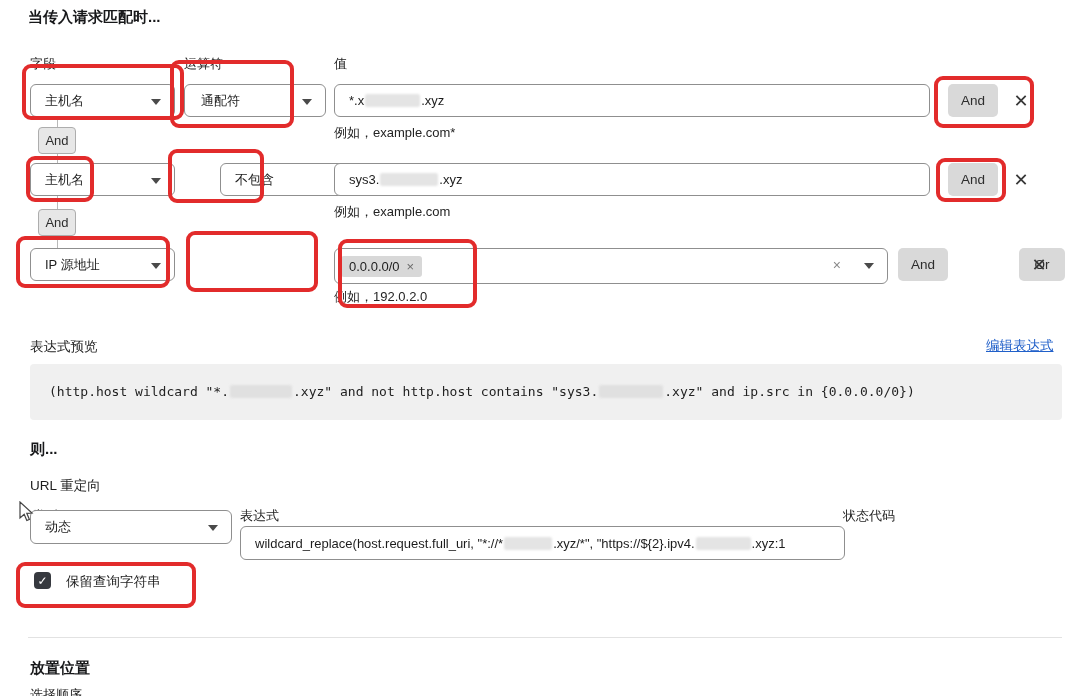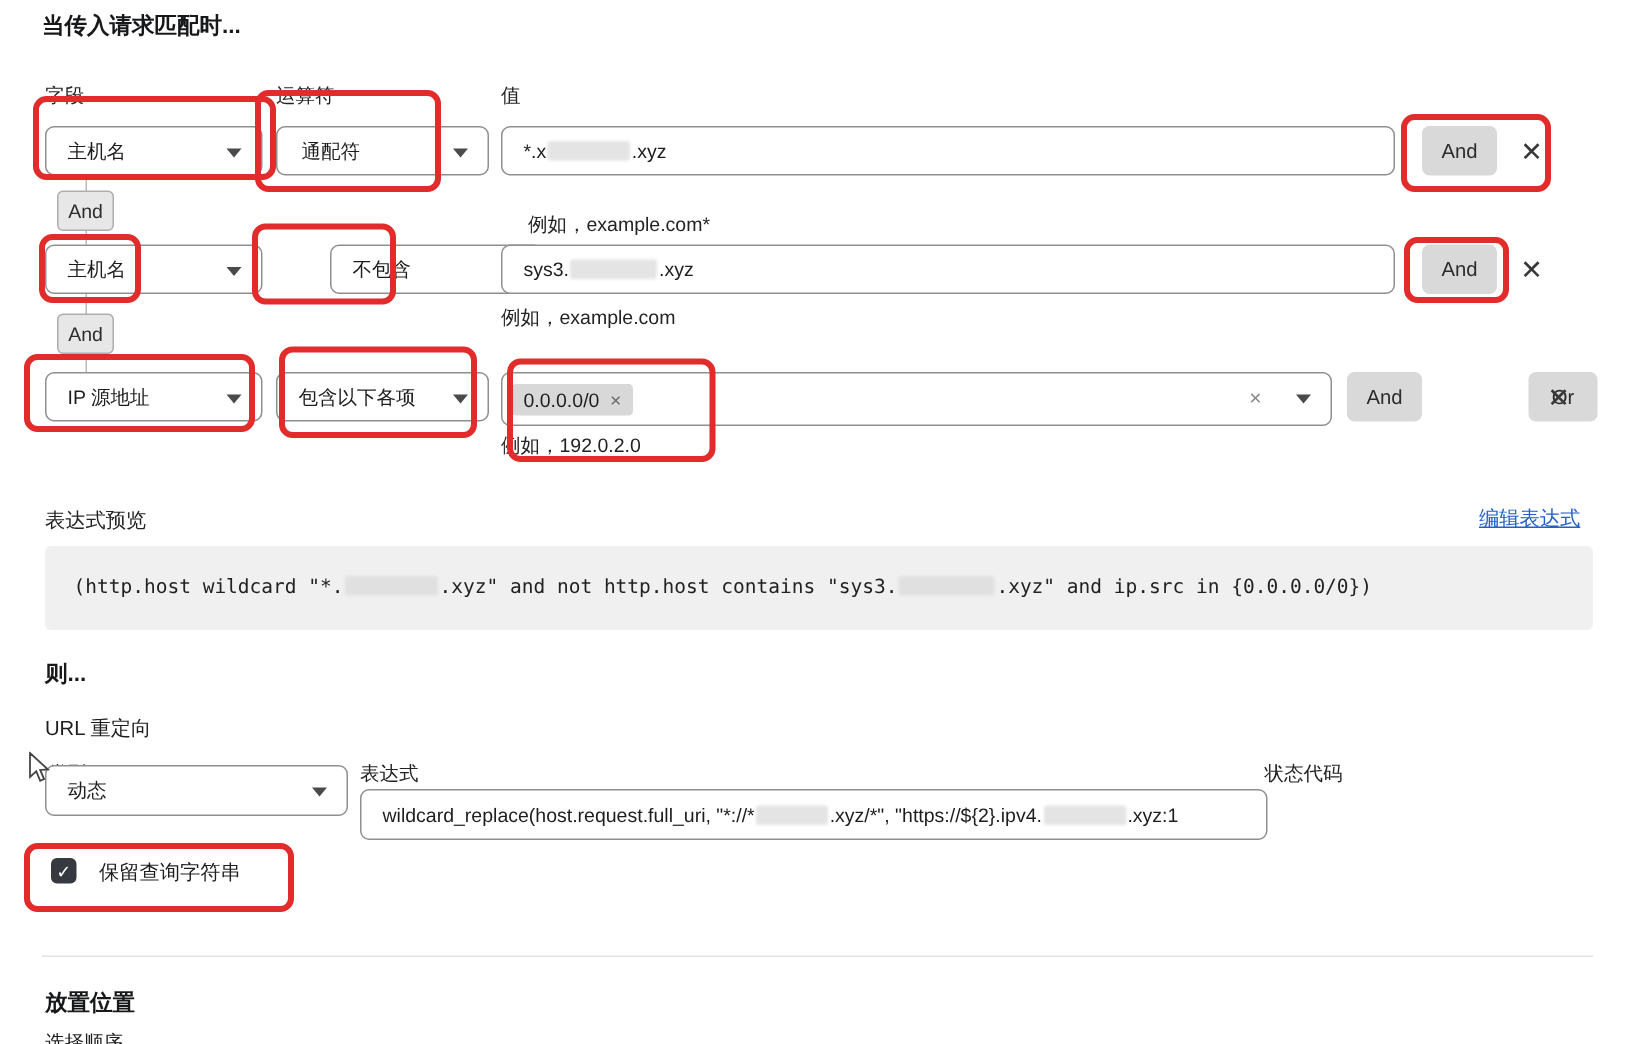--- a/index.html
+++ b/index.html
@@ -88,21 +88,21 @@
     <span>通配符</span>
     <span class="caret"></span>
   </div>
   <div class="input" style="left:334px; top:84px; width:596px;">
     <span>*.x</span>
       <span class="redact" style="width:55px;"></span>
       <span>.xyz</span>
   </div>
   <div class="btn" style="left:948px; top:84px; width:50px;">And</div>
   <div class="xbtn" style="left:1008px; top:84px;">✕</div>
-  <div class="abs hint" style="left:352px; top:124px;margin-top:17px;">例如，example.com*</div>
+  <div class="abs hint" style="left:334px; top:124px;">例如，example.com*</div>
 
   <div class="conn-line" style="top:117px; height:46px;"></div>
   <div class="conn-btn" style="top:127px;">And</div>
 
   <div class="select" style="left:30px; top:163px; width:145px;">
     <span>主机名</span>
     <span class="caret"></span>
   </div>
   <div class="select" style="left:184px; top:163px; width:142px;margin-left:36px;">
     <span>不包含</span>
@@ -115,24 +115,20 @@
   </div>
   <div class="btn" style="left:948px; top:163px; width:50px;">And</div>
   <div class="xbtn" style="left:1008px; top:163px;">✕</div>
   <div class="abs hint" style="left:334px; top:203px;">例如，example.com</div>
 
   <div class="conn-line" style="top:196px; height:52px;"></div>
   <div class="conn-btn" style="top:209px;">And</div>
 
   <div class="select" style="left:30px; top:248px; width:145px;">
     <span>IP 源地址</span>
-    <span class="caret"></span>
-  </div>
-  <div class="select" style="left:184px; top:248px; width:142px;">
-    <span>包含以下各项</span>
     <span class="caret"></span>
   </div>
   <div class="input" style="left:334px; top:248px; width:554px; padding:17px 6px;">
     <span class="tag">
       <span>0.0.0.0/0</span>
       <span class="rm">×</span>
     </span>
     <span class="abs" style="right:46px; top:8px; color:#8a8a8a; font-size:14px; cursor:pointer;">×</span>
     <span class="caret"></span>
   </div>

